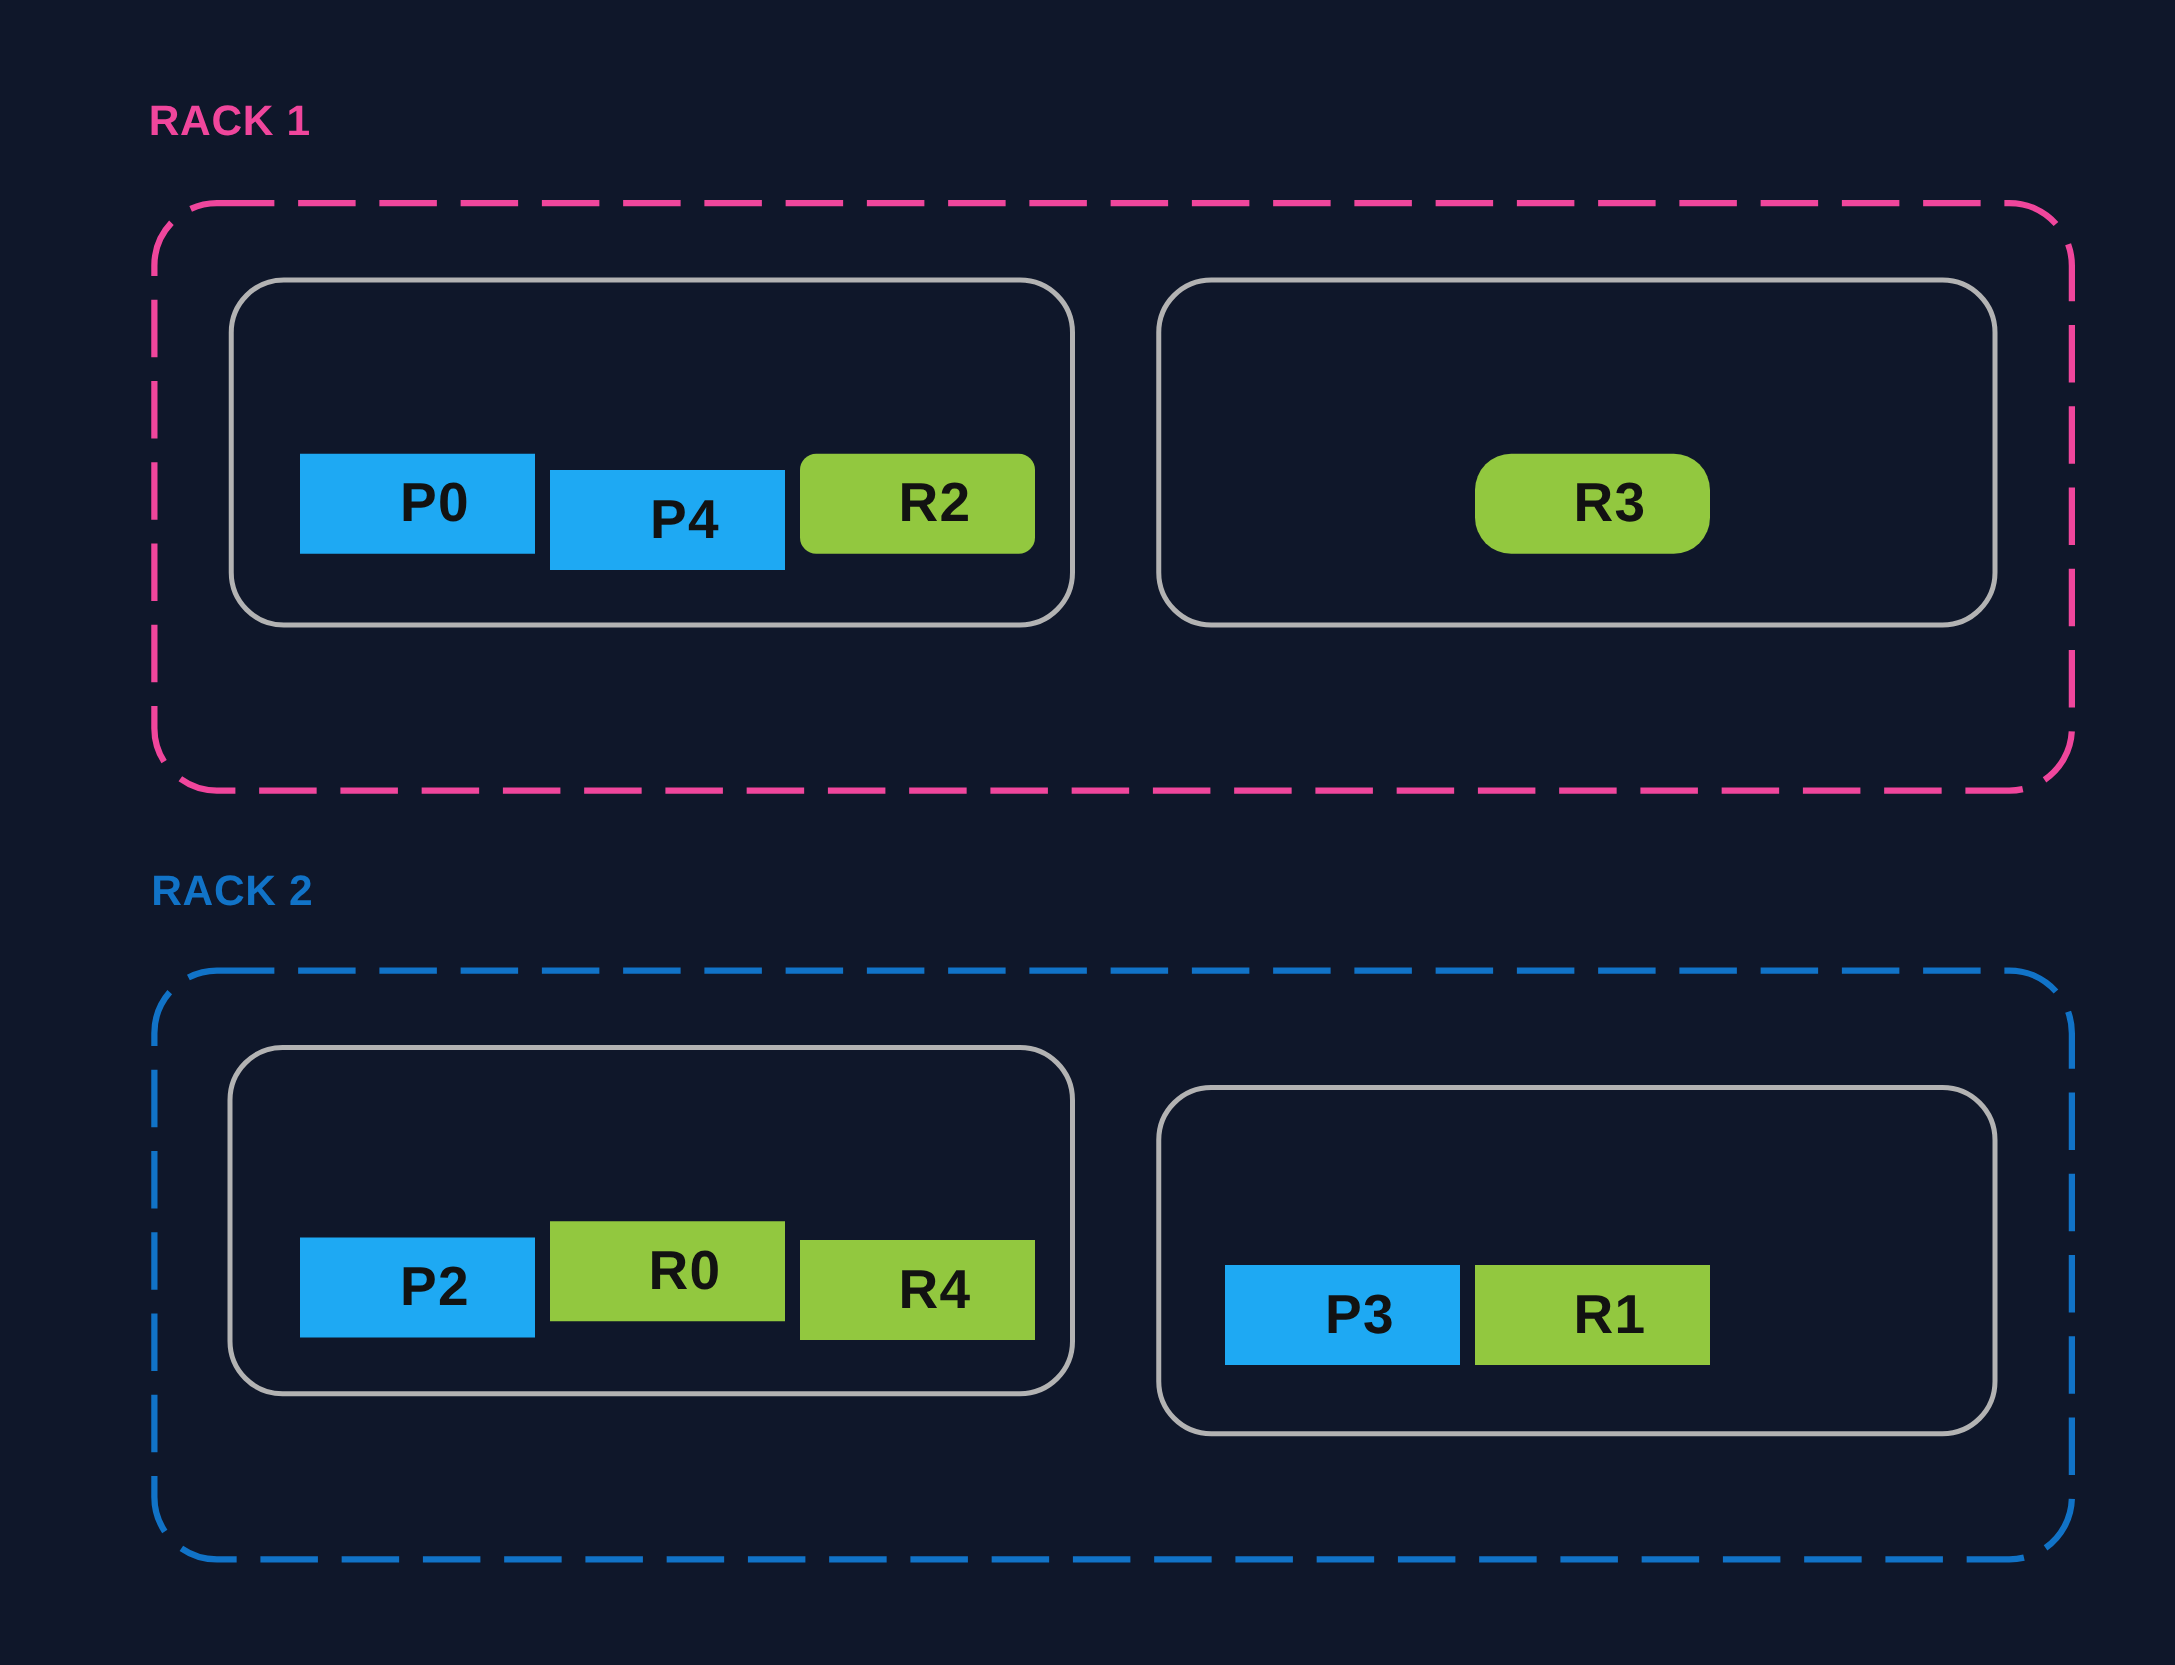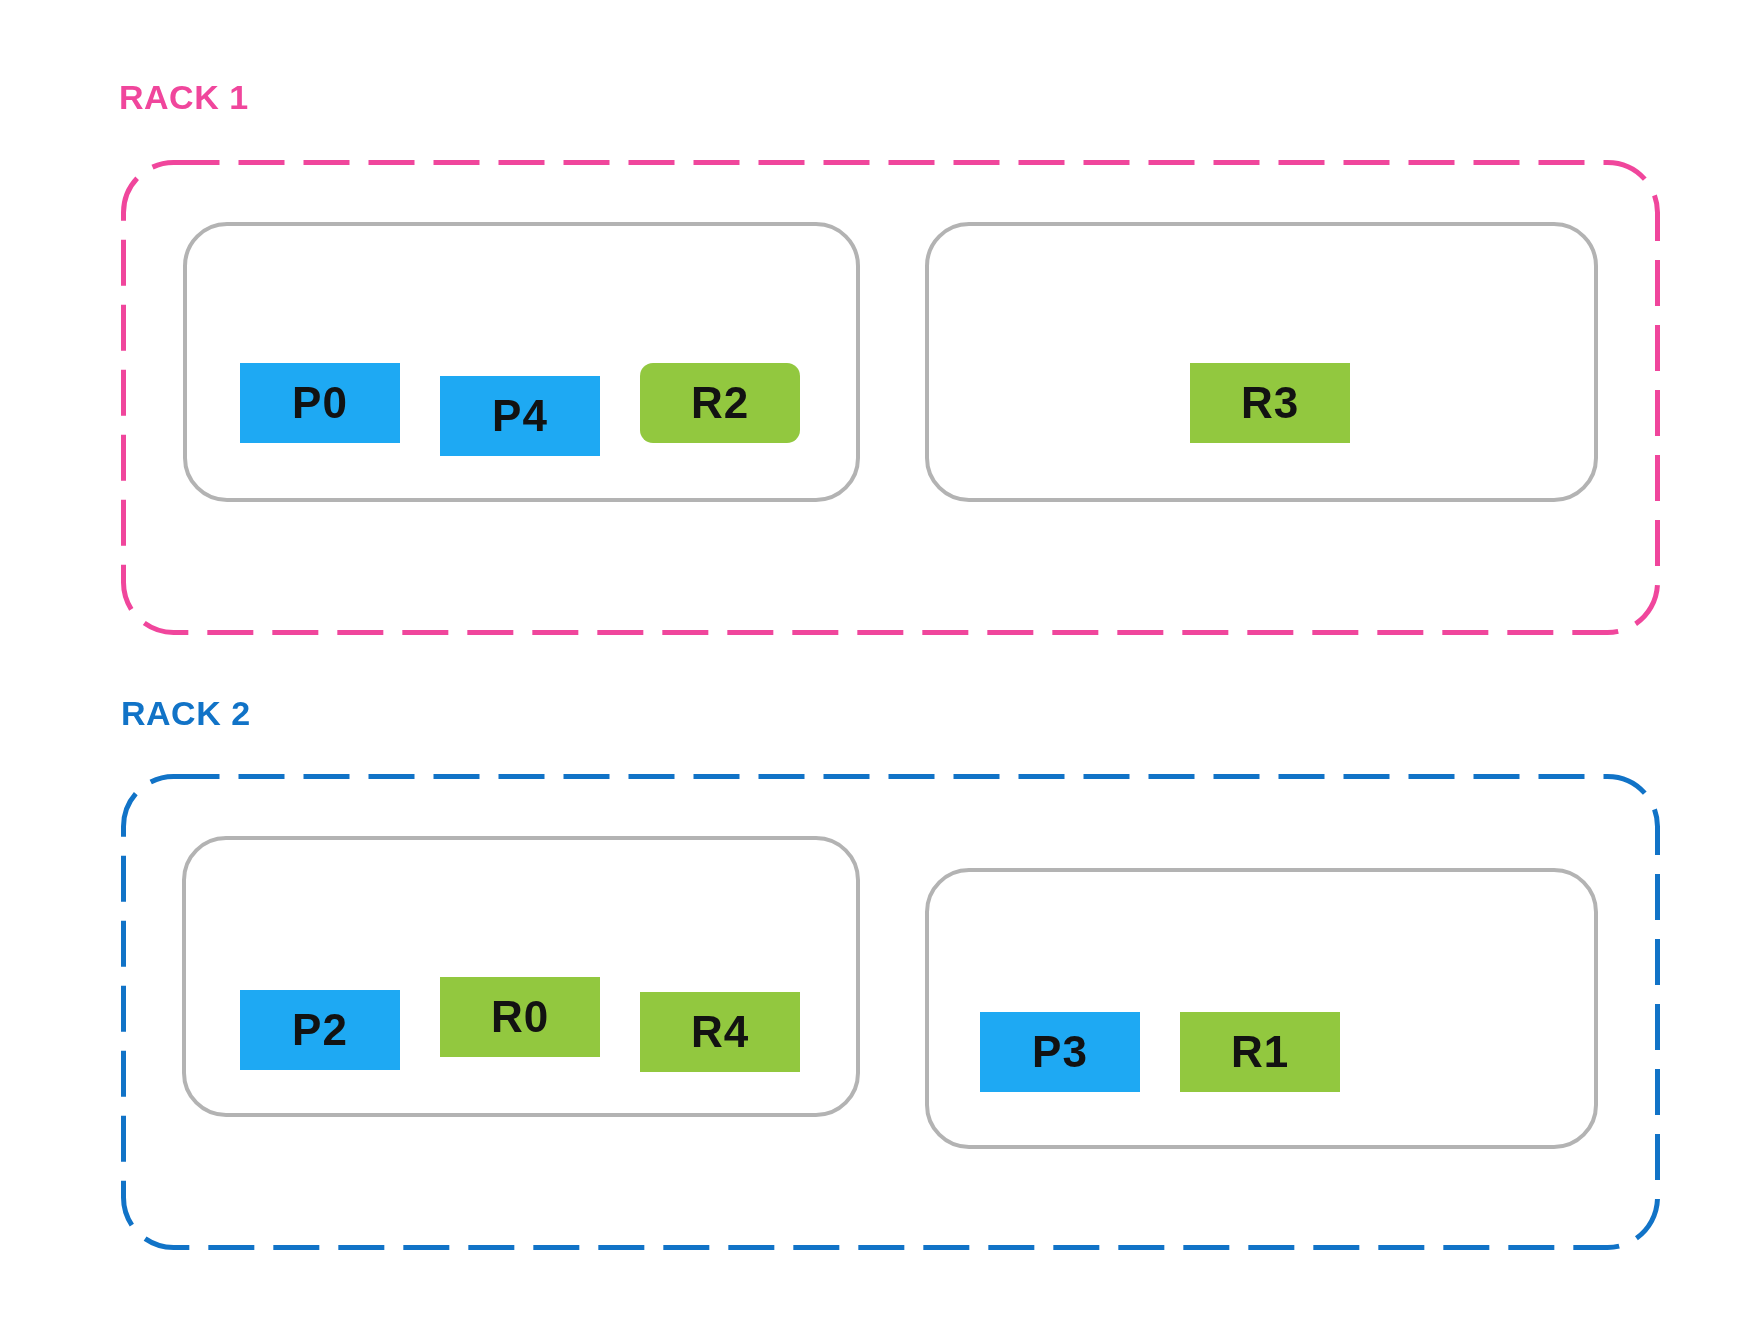--- a/index.html
+++ b/index.html
@@ -4,21 +4,21 @@
 <style>
   html, body {
     margin: 0;
     padding: 0;
     background: #000000;
   }
   .canvas {
     position: relative;
     width: 1740px;
     height: 1332px;
-    background: #ffffff;
+    background: #0f172a;
     overflow: hidden;
     font-family: "Liberation Sans", "DejaVu Sans", sans-serif;
   }
   .rack-label {
     position: absolute;
     font-size: 34px;
     font-weight: 800;
     letter-spacing: 0.5px;
     line-height: 1;
     white-space: nowrap;
@@ -40,20 +40,21 @@
     position: absolute;
     width: 160px;
     height: 80px;
     display: flex;
     align-items: center;
     justify-content: center;
     font-size: 44px;
     font-weight: 700;
     color: #121212;
     letter-spacing: 1px;
+    padding-left: 28px;
   }
   .shard-box.blue  { background: #1EA9F3; }
   .shard-box.green { background: #92C83F; }
 </style>
 </head>
 <body>
 
 <div class="canvas">
 
   <div class="rack-label pink" style="left:119px; top:80px;">RACK 1</div>
@@ -62,21 +63,21 @@
     <rect x="3.5" y="3.5" width="1534" height="470" rx="50" ry="50" fill="none" stroke="#F0469C" stroke-width="5" stroke-dasharray="46 19"></rect>
   </svg>
 
   <div class="node" style="left:183px; top:222px; width:677px; height:280px;">
     <div class="shard-box blue" style="left:53px;  top:137px;">P0</div>
     <div class="shard-box blue" style="left:253px; top:150px;text-align:center;">P4</div>
     <div class="shard-box green" style="left:453px; top:137px;border-radius:13px;">R2</div>
   </div>
 
   <div class="node" style="left:925px; top:222px; width:673px; height:280px;">
-    <div class="shard-box green" style="left:261px; top:137px;">R3</div>
+    <div class="shard-box green" style="left:251px; top:137px;border-radius:29px;">R3</div>
   </div>
 
   <div class="rack-label blue" style="left:121px; top:696px;">RACK 2</div>
 
   <svg class="rack-outline" style="left:120px; top:773px;" width="1541" height="478">
     <rect x="3.5" y="3.5" width="1534" height="471" rx="50" ry="50" fill="none" stroke="#1173C7" stroke-width="5" stroke-dasharray="46 19"></rect>
   </svg>
 
   <div class="node" style="left:182px; top:836px; width:678px; height:281px;">
     <div class="shard-box blue" style="left:54px;  top:140px;margin-top:10px;">P2</div>

